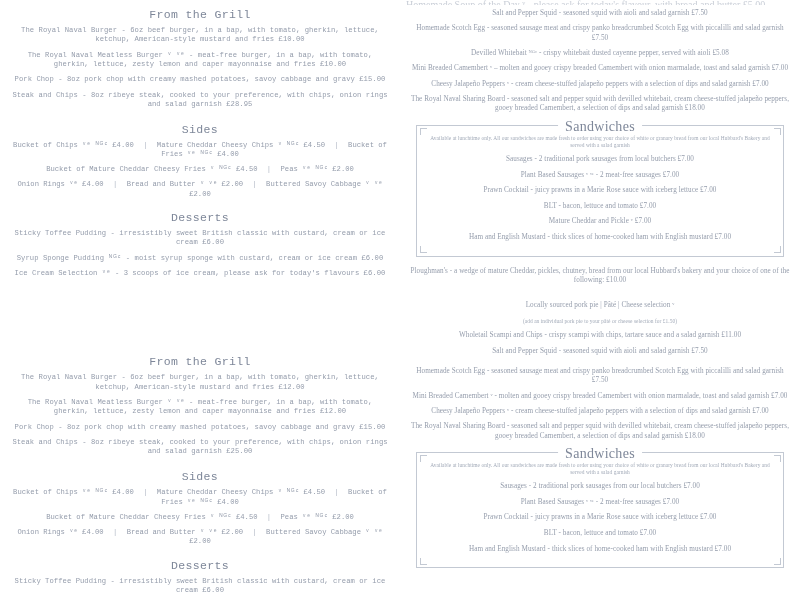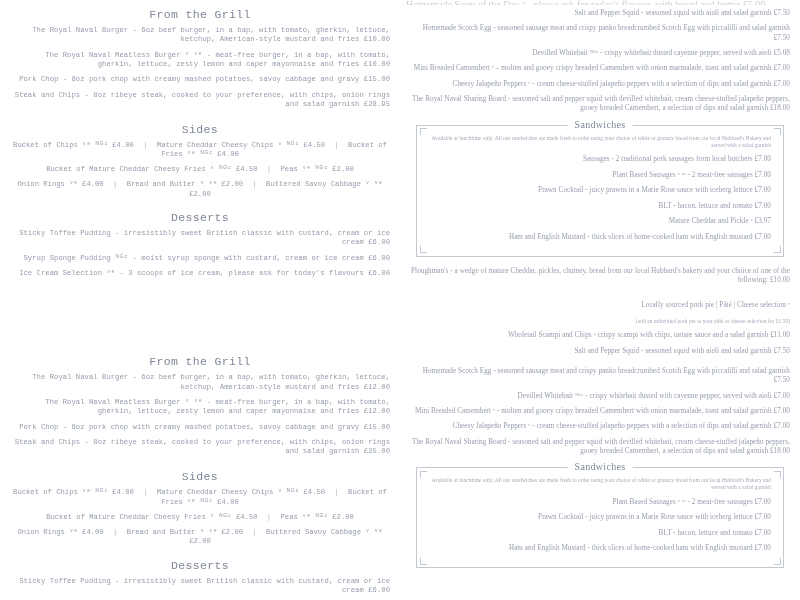--- a/index.html
+++ b/index.html
@@ -33,21 +33,21 @@
     text-align: center;
     font-size: 11.5px;
     letter-spacing: 0.35px;
     color: #7e8799;
     margin: 0 0 5px 0;
     font-weight: normal;
   }
 
   
   .item {
-    text-align: right;
+    text-align: center;
     font-size: 7.2px;
     line-height: 9.2px;
     color: #949cab;
     margin: 0 0 6.2px 0;
     letter-spacing: 0.05px;
     padding: 0 4px;
   }
   .item:last-child { margin-bottom: 0; }
   .note {
     font-size: 5.4px;
@@ -78,21 +78,21 @@
     padding: 9px 8px 7px 8px;
     box-sizing: border-box;
   }
   .framed-title {
     position: absolute;
     top: -7px;
     left: 50%;
     transform: translateX(-50%);
     background: #ffffff;
     padding: 0 7px;
-    font-size: 10px;
+    font-size: 14px;
     color: #7e8799;
     white-space: nowrap;
     letter-spacing: 0.3px;
   }
   .corner {
     position: absolute;
     width: 6px;
     height: 6px;
     border: 0.8px solid #c3c9d3;
   }
@@ -217,47 +217,47 @@
       <span class="corner tl"></span>
       <span class="corner tr"></span>
       <span class="corner bl"></span>
       <span class="corner br"></span>
       <div class="framed-title">Sandwiches</div>
       <div class="item note">Available at lunchtime only. All our sandwiches are made fresh to order using your choice of white or granary bread from our local Hubbard's Bakery and served with a salad garnish</div>
       <div class="item">Sausages - 2 traditional pork sausages from local butchers £7.00</div>
       <div class="item">Plant Based Sausages ᵛ ᵛᵉ - 2 meat-free sausages £7.00</div>
       <div class="item">Prawn Cocktail - juicy prawns in a Marie Rose sauce with iceberg lettuce £7.00</div>
       <div class="item">BLT - bacon, lettuce and tomato £7.00</div>
-      <div class="item">Mature Cheddar and Pickle ᵛ £3.97</div>
+      <div class="item">Mature Cheddar and Pickle ᵛ £7.00</div>
       <div class="item">Ham and English Mustard - thick slices of home-cooked ham with English mustard £7.00</div>
     </div>
 
     <div class="block">
       <div class="item" style="margin-bottom:16px">Ploughman's - a wedge of mature Cheddar, pickles, chutney, bread from our local Hubbard's bakery and your choice of one of the following: £10.00</div>
       <div class="item" style="margin-bottom:8px">Locally sourced pork pie | Pâté  | Cheese selection ᵛ</div>
       <div class="item note">(add an individual pork pie to your pâté or cheese selection  for £1.50)</div>
       <div class="item">Wholetail Scampi and Chips - crispy scampi with chips, tartare sauce and a salad garnish £11.00</div>
       <div class="item">Salt and Pepper Squid - seasoned squid with aioli and salad garnish £7.50</div>
     </div>
 
     <div class="block">
       <div class="item">Homemade Scotch Egg - seasoned sausage meat and crispy panko breadcrumbed Scotch Egg with piccalilli and salad garnish £7.50</div>
-      <div class="item">Devilled Whitebait ᴺᴳᶜ - crispy whitebait dusted with cayenne pepper, served with aioli £7.00</div>
       <div class="item">Mini Breaded Camembert ᵛ - molten and gooey crispy breaded Camembert with onion marmalade, toast and salad garnish £7.00</div>
       <div class="item">Cheesy Jalapeño Peppers ᵛ - cream cheese-stuffed jalapeño peppers with a selection of dips and salad garnish £7.00</div>
       <div class="item">The Royal Naval Sharing Board - seasoned salt and pepper squid with devilled whitebait, cream cheese-stuffed jalapeño peppers, gooey breaded Camembert, a selection of dips and salad garnish £18.00</div>
     </div>
 
     <div class="framed">
       <span class="corner tl"></span>
       <span class="corner tr"></span>
       <span class="corner bl"></span>
       <span class="corner br"></span>
       <div class="framed-title">Sandwiches</div>
       <div class="item note">Available at lunchtime only. All our sandwiches are made fresh to order using your choice of white or granary bread from our local Hubbard's Bakery and served with a salad garnish</div>
+      <div class="item">Sausages - 2 traditional pork sausages from our local butchers £7.00</div>
       <div class="item">Plant Based Sausages ᵛ ᵛᵉ - 2 meat-free sausages £7.00</div>
       <div class="item">Prawn Cocktail - juicy prawns in a Marie Rose sauce with iceberg lettuce £7.00</div>
       <div class="item">BLT - bacon, lettuce and tomato £7.00</div>
       <div class="item">Ham and English Mustard - thick slices of home-cooked ham with English mustard £7.00</div>
     </div>
 
   </div>
 </div>
 
 </body></html>

